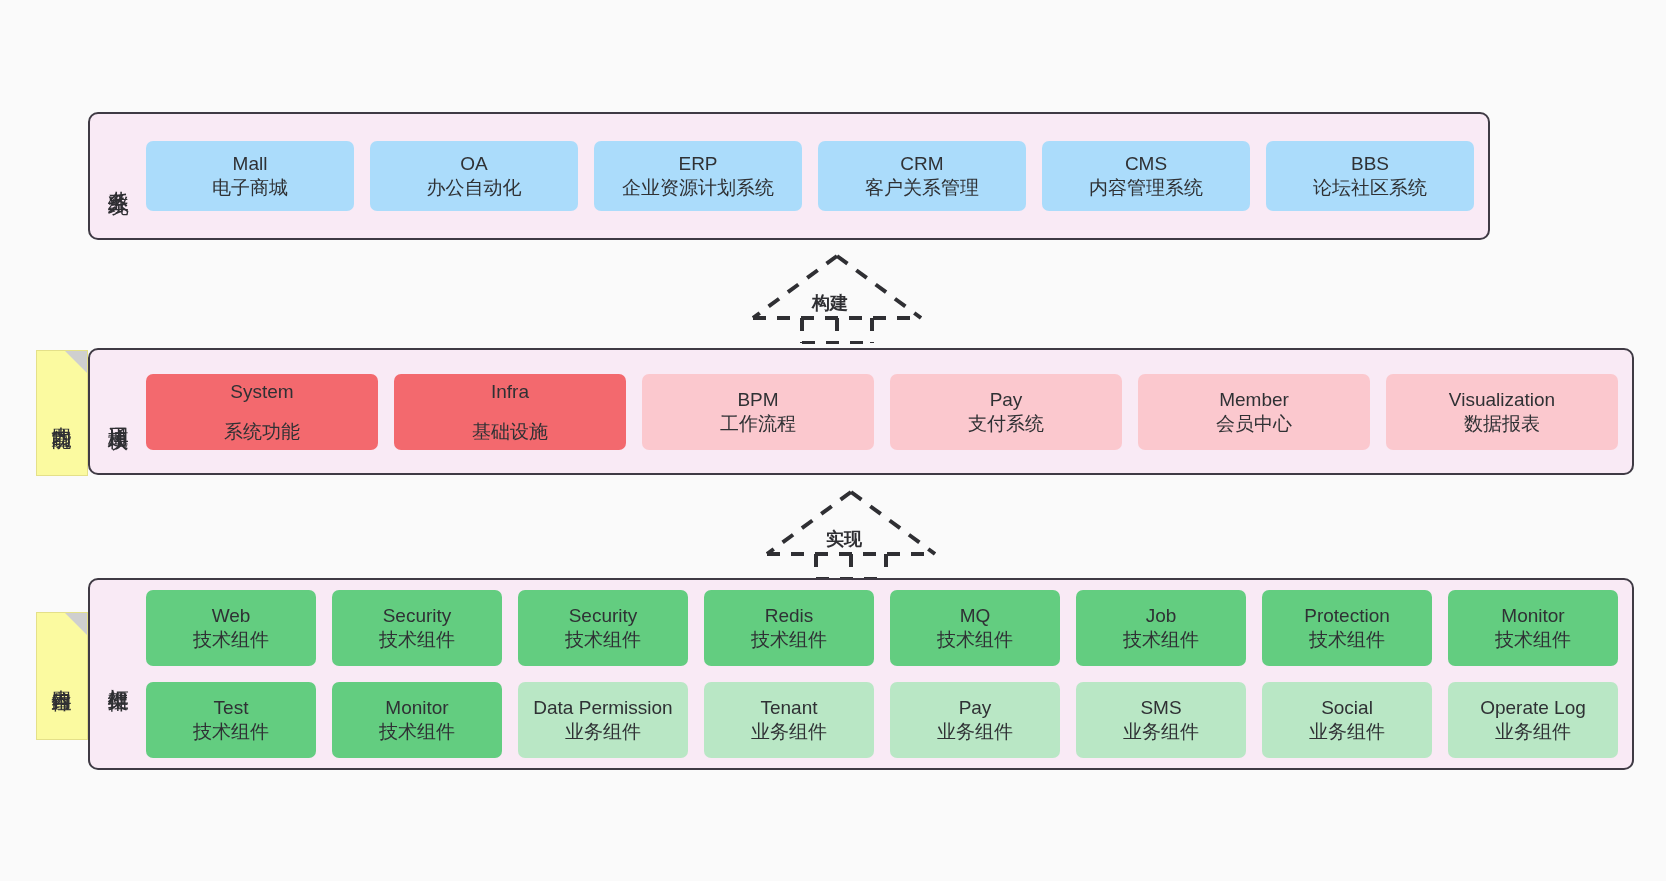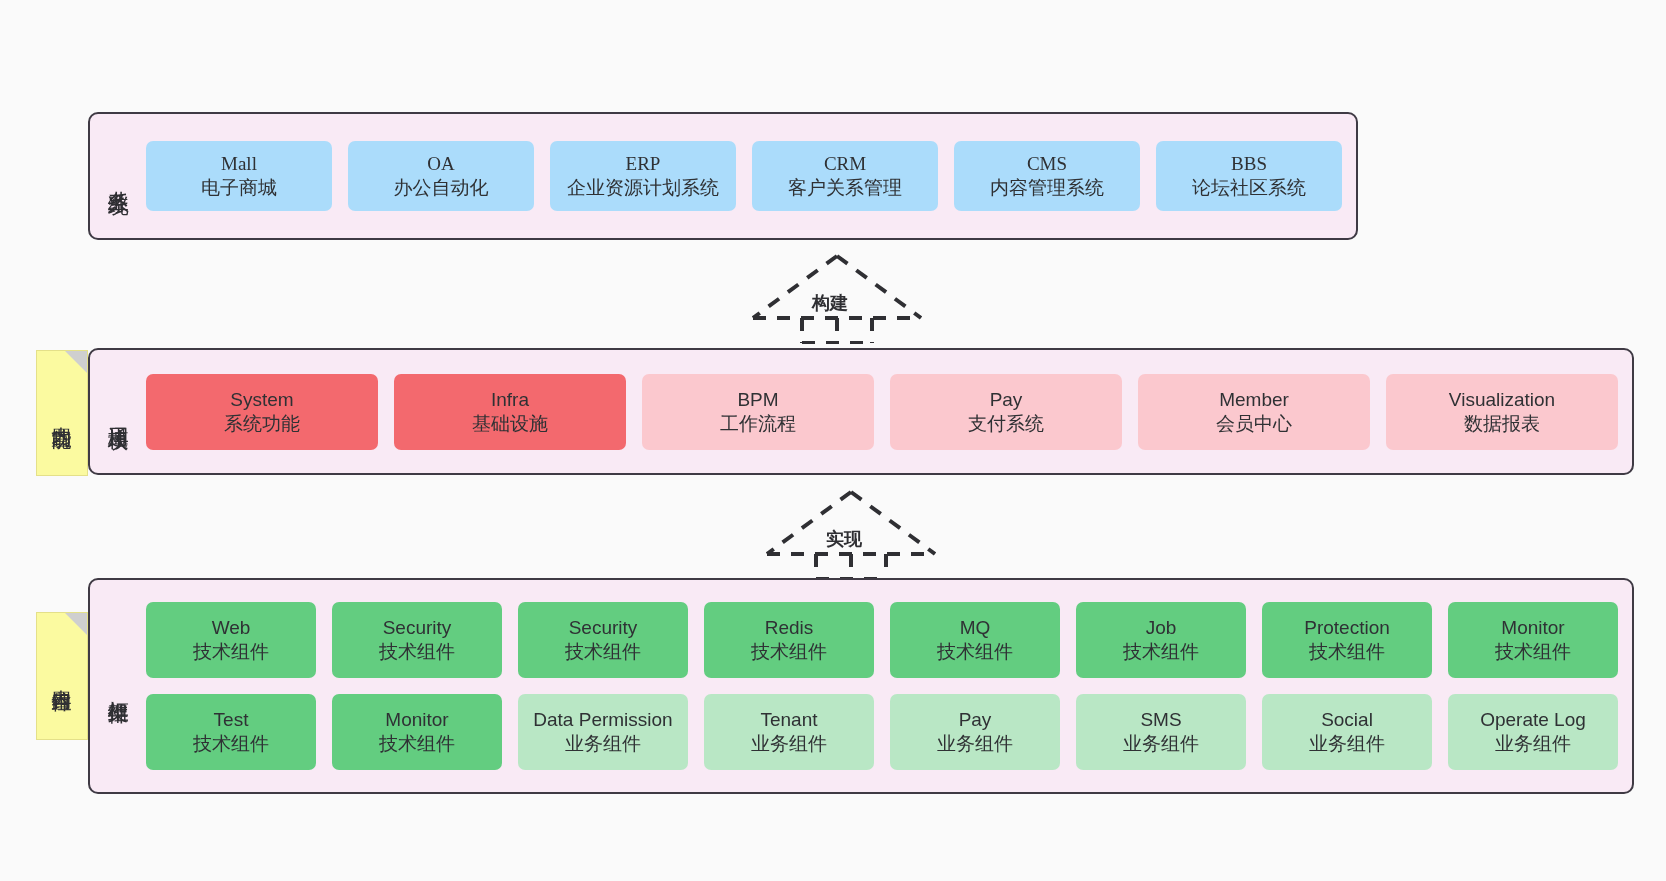--- a/index.html
+++ b/index.html
@@ -76,33 +76,33 @@
     line-height: 1.24;
     color: #2f3134;
     padding: 6px 4px;
     flex: 1 1 0;
     min-width: 0;
   }
   .box .t1 { display: block; }
   .box .t2 { display: block; }
 
   .box.blue  { background: #abdcfb; }
-  .box.red   { background: #f3696e; }
+  .box.red   { background: #f3696e; justify-content: space-between; }
   .box.pink  { background: #fbc8ce; }
   .box.green { background: #63cd80; }
   .box.lgreen{ background: #b9e7c5; }
 
   
-  #layer-business { left: 88px;  top: 112px; width: 1270px; height: 128px; font-family: Liberation Serif, serif; }
+  #layer-business { left: 88px;  top: 112px; width: 1402px; height: 128px; }
   #layer-business .box { height: 70px; }
 
   #layer-common   { left: 88px;  top: 348px; width: 1546px; height: 127px; }
   #layer-common .box { height: 76px; }
 
-  #layer-framework{ left: 88px;  top: 578px; width: 1546px; height: 216px; }
+  #layer-framework{ left: 88px;  top: 578px; width: 1546px; height: 192px; }
   #layer-framework .box { height: 76px; }
 
   
   .note {
     position: absolute;
     box-sizing: border-box;
     width: 52px;
     background: #fbfaa0;
     border: 1px solid #e4e089;
     display: flex;

